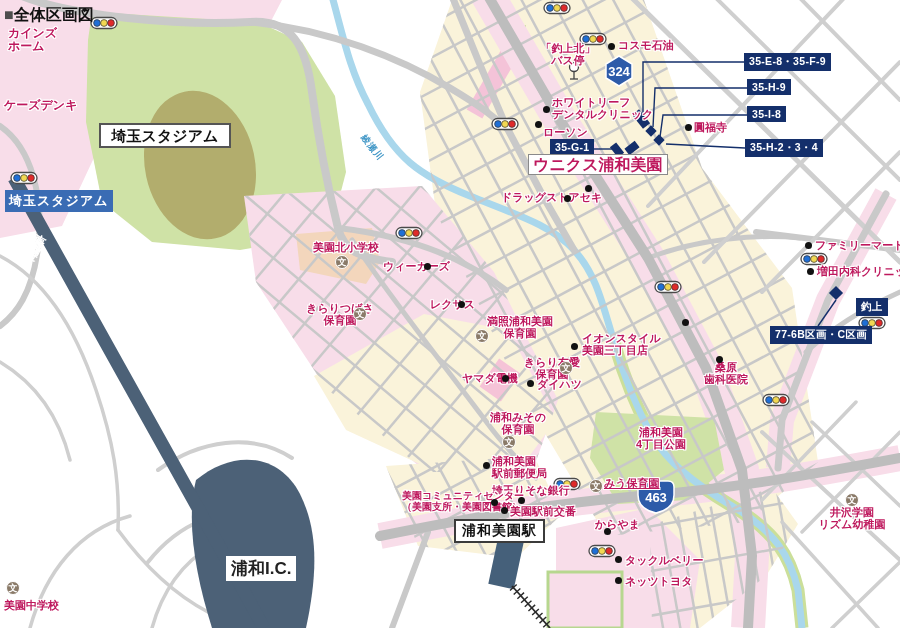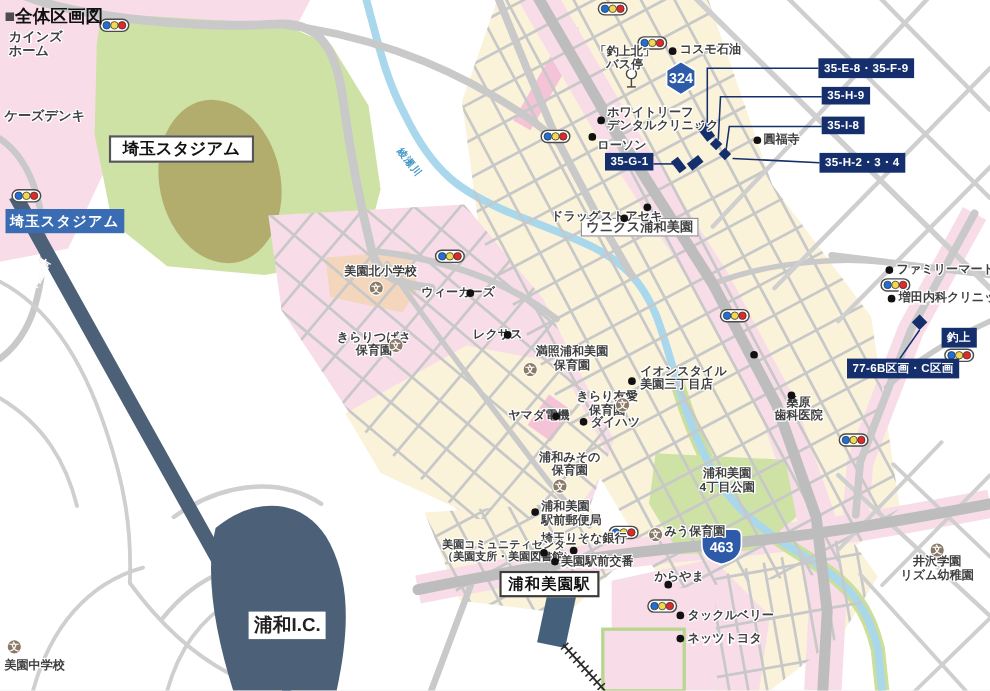--- a/index.html
+++ b/index.html
@@ -1,22 +1,22 @@
 <!DOCTYPE html>
 <html><head>
 <meta charset="utf-8">
 <style>
   html,body{margin:0;padding:0;background:#e9e9e9;}
   .stage{position:relative;width:900px;height:628px;overflow:hidden;background:#fff;
          font-family:"Liberation Sans","DejaVu Sans",sans-serif;}
   #map-svg{position:absolute;left:0;top:0;}
   #labels{position:absolute;left:0;top:0;width:900px;height:628px;}
   .halo{text-shadow:1px 0 0 #fff,-1px 0 0 #fff,0 1px 0 #fff,0 -1px 0 #fff,1px 1px 0 #fff,-1px -1px 0 #fff,1px -1px 0 #fff,-1px 1px 0 #fff;}
-  .poi{position:absolute;font-weight:bold;color:#404040;font-size:11px;line-height:1.08;white-space:nowrap;}
-  .poi.center{text-align:center;font-family:Liberation Mono, monospace;}
+  .poi{position:absolute;font-weight:bold;color:#be185d;font-size:11px;line-height:1.08;white-space:nowrap;}
+  .poi.center{text-align:center;}
   .poi.boxed{background:#fff;border:1px solid #8a8a8a;padding:1px 4px;text-shadow:none;}
   .dot{position:absolute;width:7px;height:7px;background:#111;border-radius:50%;}
   .school{position:absolute;width:14px;height:14px;border-radius:50%;background:#8a7a68;
           color:#fff;font-size:9px;font-weight:bold;display:flex;align-items:center;
           justify-content:center;border:1px solid #fff;box-sizing:border-box;}
   .parcel-label{position:absolute;background:#142f6b;color:#fff;font-size:10.5px;
           font-weight:bold;padding:2px 5px;white-space:nowrap;letter-spacing:.3px;}
   .map-title{position:absolute;left:4px;top:5px;font-size:16px;font-weight:bold;color:#111;}
   .map-title .sq{color:#4d4d4d;}
   .stadium-box{position:absolute;left:99px;top:123px;width:128px;background:#fff;
@@ -441,21 +441,21 @@
       </div>
       <div class="dot" style="left: 542.5px; top: 105.5px;"></div>
       <div class="poi halo" style="left: 543px; top: 127px;">
         <div>ローソン</div>
       </div>
       <div class="dot" style="left: 534.5px; top: 120.5px;"></div>
       <div class="poi halo" style="left: 694px; top: 122px;">
         <div>圓福寺</div>
       </div>
       <div class="dot" style="left: 684.5px; top: 123.5px;"></div>
-      <div class="poi boxed" style="left: 528px; top: 154px; font-size: 12px; margin-top: 44px;">
+      <div class="poi boxed" style="left: 528px; top: 154px; font-size: 16px;">
         <div>ウニクス浦和美園</div>
       </div>
       <div class="dot" style="left: 584.5px; top: 184.5px;"></div>
       <div class="poi halo" style="left: 501px; top: 192px;">
         <div>ドラッグストアセキ</div>
       </div>
       <div class="dot" style="left: 563.5px; top: 194.5px;"></div>
       <div class="poi halo" style="left: 815px; top: 240px;">
         <div>ファミリーマート</div>
       </div>
@@ -517,21 +517,21 @@
       <div class="poi halo center" style="left: 488px; top: 412px; width: 60px;">
         <div>浦和みその</div>
         <div>保育園</div>
       </div>
       <div class="school" style="left: 502px; top: 435px;">文</div>
       <div class="poi halo" style="left: 492px; top: 456px;">
         <div>浦和美園</div>
         <div>駅前郵便局</div>
       </div>
       <div class="dot" style="left: 482.5px; top: 461.5px;"></div>
-      <div class="poi halo" style="left: 604px; top: 478px;">
+      <div class="poi halo" style="left: 604px; top: 478px; text-decoration: underline;">
         <div>みう保育園</div>
       </div>
       <div class="school" style="left: 589px; top: 479px;">文</div>
       <div class="poi halo" style="left: 492px; top: 485px;">
         <div>埼玉りそな銀行</div>
       </div>
       <div class="dot" style="left: 517.5px; top: 496.5px;"></div>
       <div class="poi halo" style="left: 402px; top: 491px; font-size: 10px;">
         <div>美園コミュニティセンター</div>
         <div>（美園支所・美園図書館）</div>

